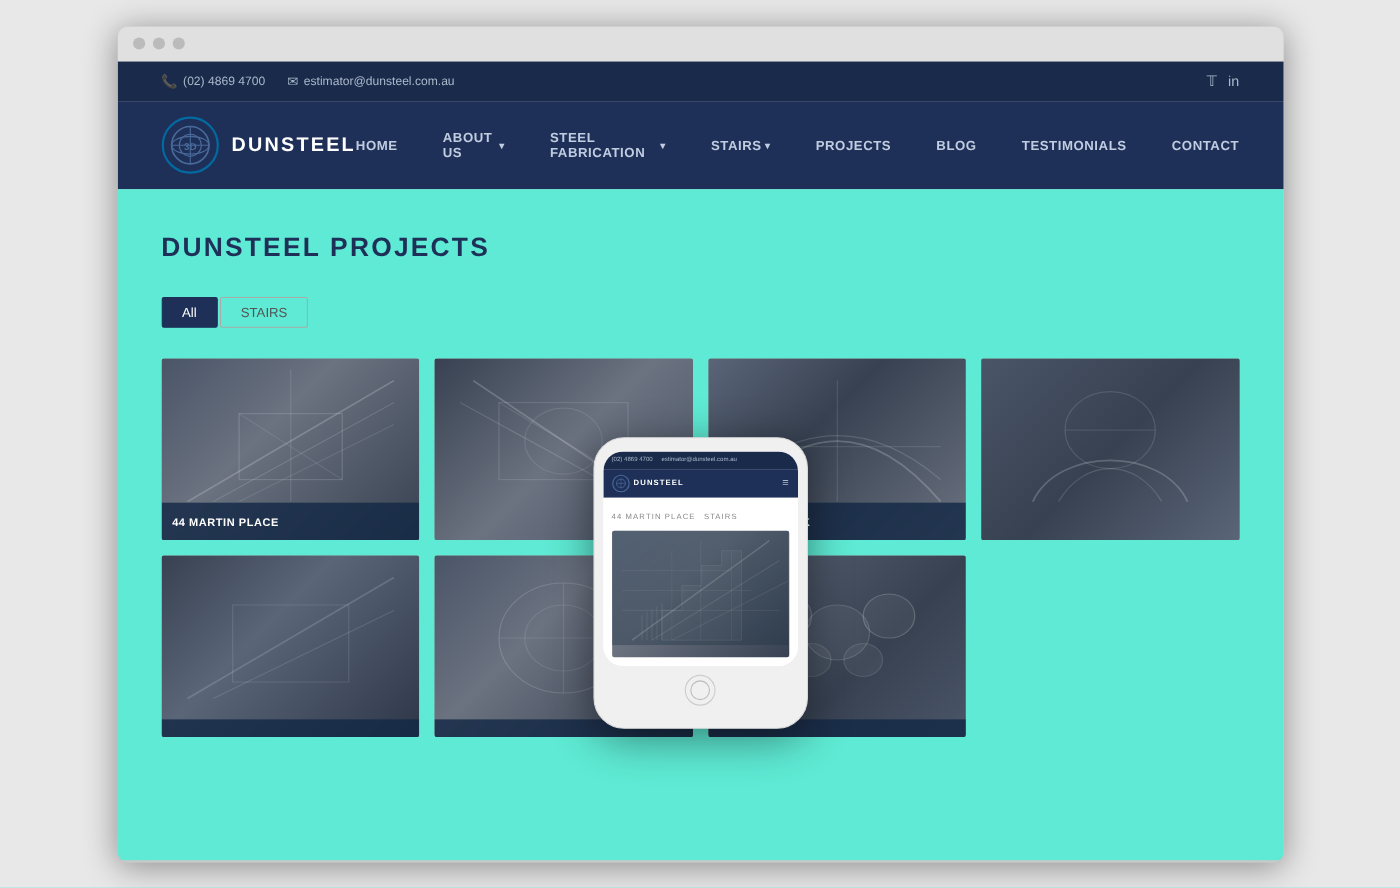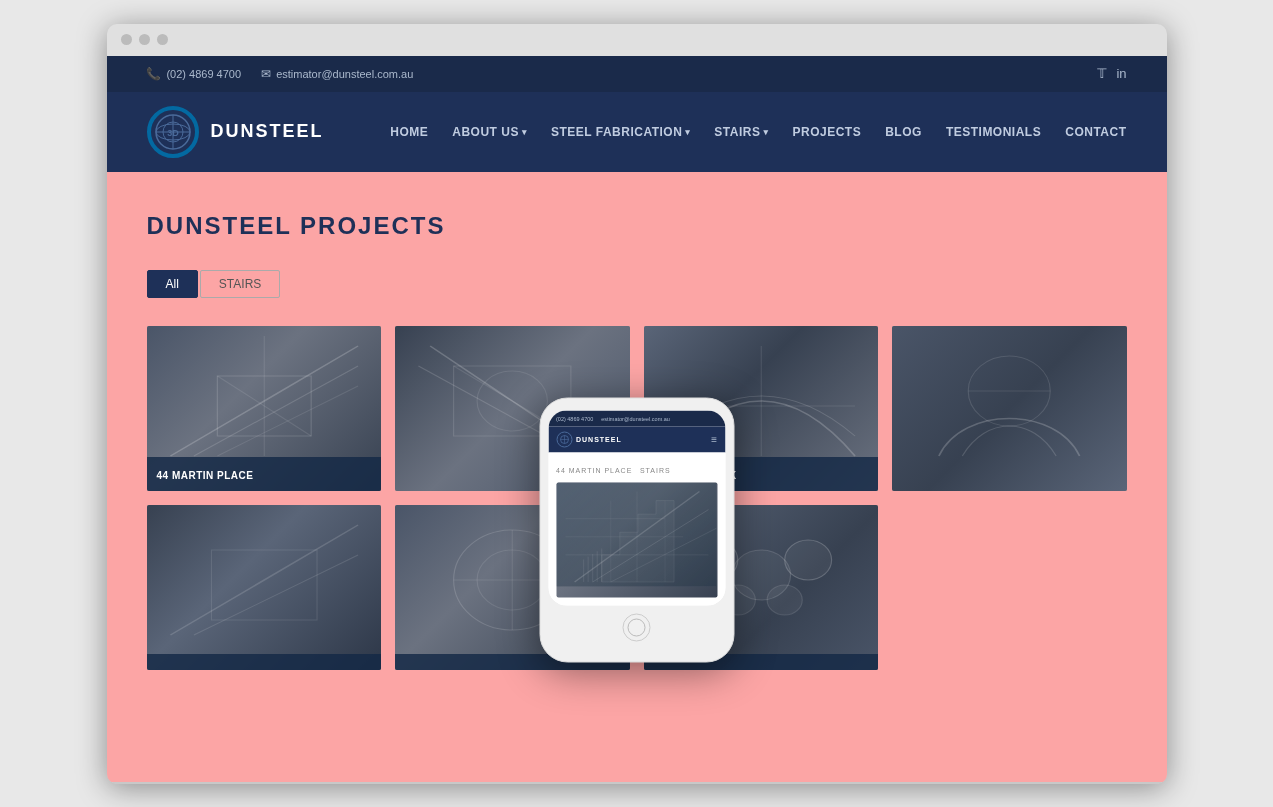--- a/index.html
+++ b/index.html
@@ -94,21 +94,21 @@
     .logo-area {
       display: flex;
       align-items: center;
       gap: 12px;
     }
 
     .logo-circle {
       width: 52px;
       height: 52px;
       border-radius: 50%;
-      border: 4px solid #0369a1;
+      border: 2px solid #0369a1;
       display: flex;
       align-items: center;
       justify-content: center;
       background: transparent;
     }
 
     .logo-inner {
       width: 38px;
       height: 38px;
     }
@@ -116,21 +116,21 @@
     .logo-text {
       color: #ffffff;
       font-size: 18px;
       font-weight: bold;
       letter-spacing: 2px;
     }
 
     .nav {
       margin-left: auto;
       display: flex;
-      gap: 24px;
+      gap: 41px;
       align-items: center;
     }
 
     .nav-item {
       color: #c0cce0;
       font-size: 12px;
       font-weight: 600;
       letter-spacing: 0.5px;
       cursor: pointer;
       display: flex;
@@ -139,21 +139,21 @@
       text-transform: uppercase;
     }
 
     .nav-arrow {
       font-size: 9px;
       color: #c0cce0;
     }
 
     
     .main-content {
-      background: #fca5a5;
+      background: #5eead4;
       padding: 40px 40px 20px;
       min-height: 610px;
       position: relative;
     }
 
     .page-title {
       color: #1e3058;
       font-size: 24px;
       font-weight: 800;
       letter-spacing: 2px;

